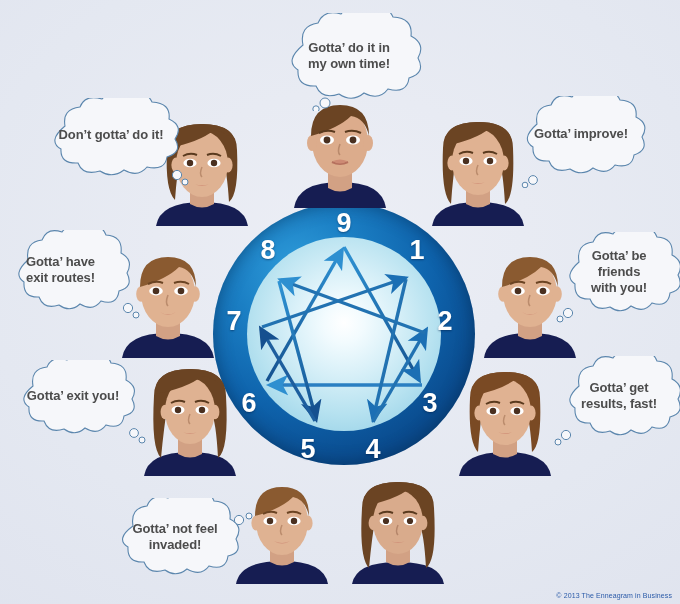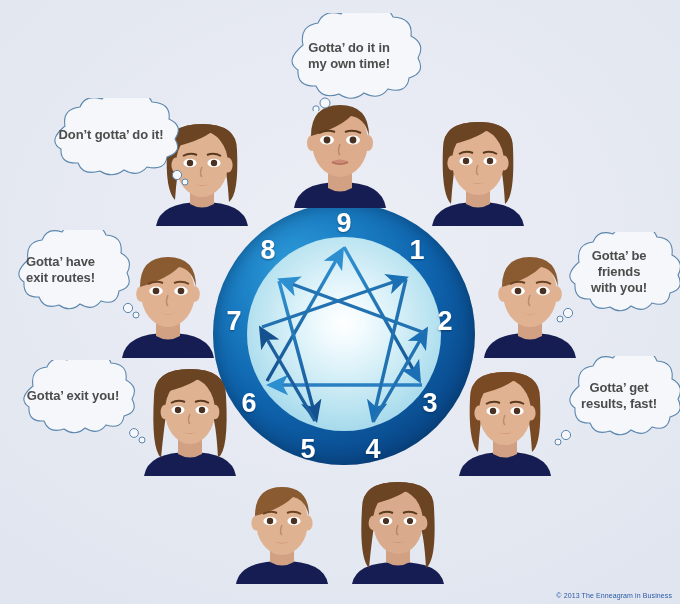--- a/index.html
+++ b/index.html
@@ -343,20 +343,28 @@
   <div class="bubble" style="left:269px; top:13px; width:160px; height:86px;">
     <svg class="cloud-svg" width="160" height="98" viewBox="0 0 160 98">
       <path d="M34 32 q-4 -19 15 -22 q6 -14 23 -9 q11 -14 27 -5 q18 -7 25 8 q20 1 18 19 q15 8 7 22 q8 15 -9 20 q-2 16 -21 11 q-9 12 -24 4 q-12 10 -25 1 q-17 6 -23 -8 q-19 1 -18 -16 q-14 -9 5 -25 Z" fill="#f6f7fa" stroke="#5b86ad" stroke-width="1.1"></path>
       <circle cx="56" cy="90" r="5" fill="#f6f7fa" stroke="#5b86ad" stroke-width="1"></circle>
       <circle cx="47" cy="96" r="3.2" fill="#f6f7fa" stroke="#5b86ad" stroke-width="1"></circle>
     </svg>
     <div class="btext">Gotta’ do it in
 my own time!</div>
   </div>
 
+  <div class="bubble" style="left:507px; top:96px; width:148px; height:76px;">
+    <svg class="cloud-svg" width="148" height="92" viewBox="0 0 148 92">
+      <path d="M30 28 q-3 -17 14 -19 q5 -13 21 -8 q10 -13 25 -4 q17 -6 23 7 q18 1 16 17 q14 7 6 20 q7 13 -8 18 q-2 14 -19 10 q-8 11 -22 3 q-11 9 -23 1 q-16 5 -21 -8 q-17 1 -16 -14 q-13 -8 4 -23 Z" fill="#f6f7fa" stroke="#5b86ad" stroke-width="1.1"></path>
+      <circle cx="26" cy="84" r="4.4" fill="#f6f7fa" stroke="#5b86ad" stroke-width="1"></circle>
+      <circle cx="18" cy="89" r="2.8" fill="#f6f7fa" stroke="#5b86ad" stroke-width="1"></circle>
+    </svg>
+    <div class="btext">Gotta’ improve!</div>
+  </div>
 
   <div class="bubble" style="left:551px; top:232px; width:136px; height:80px;">
     <svg class="cloud-svg" width="136" height="96" viewBox="0 0 136 96">
       <path d="M28 30 q-3 -18 14 -20 q5 -13 20 -8 q10 -13 23 -4 q16 -6 21 7 q17 1 15 18 q13 7 6 20 q7 14 -8 18 q-2 15 -18 10 q-8 11 -21 3 q-10 9 -21 1 q-15 5 -20 -8 q-16 1 -15 -15 q-12 -8 4 -22 Z" fill="#f6f7fa" stroke="#5b86ad" stroke-width="1.1"></path>
       <circle cx="17" cy="81" r="4.6" fill="#f6f7fa" stroke="#5b86ad" stroke-width="1"></circle>
       <circle cx="9" cy="87" r="3" fill="#f6f7fa" stroke="#5b86ad" stroke-width="1"></circle>
     </svg>
     <div class="btext">Gotta’ be friends
 with you!</div>
   </div>
@@ -365,20 +373,29 @@
     <svg class="cloud-svg" width="136" height="96" viewBox="0 0 136 96">
       <path d="M28 30 q-3 -18 14 -20 q5 -13 20 -8 q10 -13 23 -4 q16 -6 21 7 q17 1 15 18 q13 7 6 20 q7 14 -8 18 q-2 15 -18 10 q-8 11 -21 3 q-10 9 -21 1 q-15 5 -20 -8 q-16 1 -15 -15 q-12 -8 4 -22 Z" fill="#f6f7fa" stroke="#5b86ad" stroke-width="1.1"></path>
       <circle cx="15" cy="79" r="4.6" fill="#f6f7fa" stroke="#5b86ad" stroke-width="1"></circle>
       <circle cx="7" cy="86" r="3" fill="#f6f7fa" stroke="#5b86ad" stroke-width="1"></circle>
     </svg>
     <div class="btext">Gotta’ get
 results, fast!</div>
   </div>
 
 
+  <div class="bubble" style="left:103px; top:498px; width:144px; height:78px;">
+    <svg class="cloud-svg" width="160" height="90" viewBox="0 0 160 90">
+      <path d="M30 28 q-3 -18 14 -20 q5 -13 21 -8 q10 -13 24 -4 q17 -6 22 7 q18 1 16 18 q14 7 6 20 q7 14 -8 17 q-2 15 -19 10 q-8 11 -22 3 q-11 9 -22 1 q-16 5 -21 -8 q-17 1 -16 -15 q-13 -8 5 -21 Z" fill="#f6f7fa" stroke="#5b86ad" stroke-width="1.1"></path>
+      <circle cx="136" cy="22" r="4.6" fill="#f6f7fa" stroke="#5b86ad" stroke-width="1"></circle>
+      <circle cx="146" cy="18" r="3" fill="#f6f7fa" stroke="#5b86ad" stroke-width="1"></circle>
+    </svg>
+    <div class="btext">Gotta’ not feel
+invaded!</div>
+  </div>
 
   <div class="bubble" style="left:5px; top:360px; width:136px; height:72px;">
     <svg class="cloud-svg" width="146" height="88" viewBox="0 0 146 88">
       <path d="M28 26 q-3 -17 14 -19 q5 -12 20 -7 q10 -12 23 -4 q16 -6 21 7 q17 1 15 17 q13 7 6 19 q7 13 -8 17 q-2 14 -18 9 q-8 11 -21 3 q-10 9 -21 1 q-15 5 -20 -8 q-16 1 -15 -14 q-12 -8 4 -21 Z" fill="#f6f7fa" stroke="#5b86ad" stroke-width="1.1"></path>
       <circle cx="129" cy="73" r="4.4" fill="#f6f7fa" stroke="#5b86ad" stroke-width="1"></circle>
       <circle cx="137" cy="80" r="3" fill="#f6f7fa" stroke="#5b86ad" stroke-width="1"></circle>
     </svg>
     <div class="btext">Gotta’ exit you!</div>
   </div>
 

